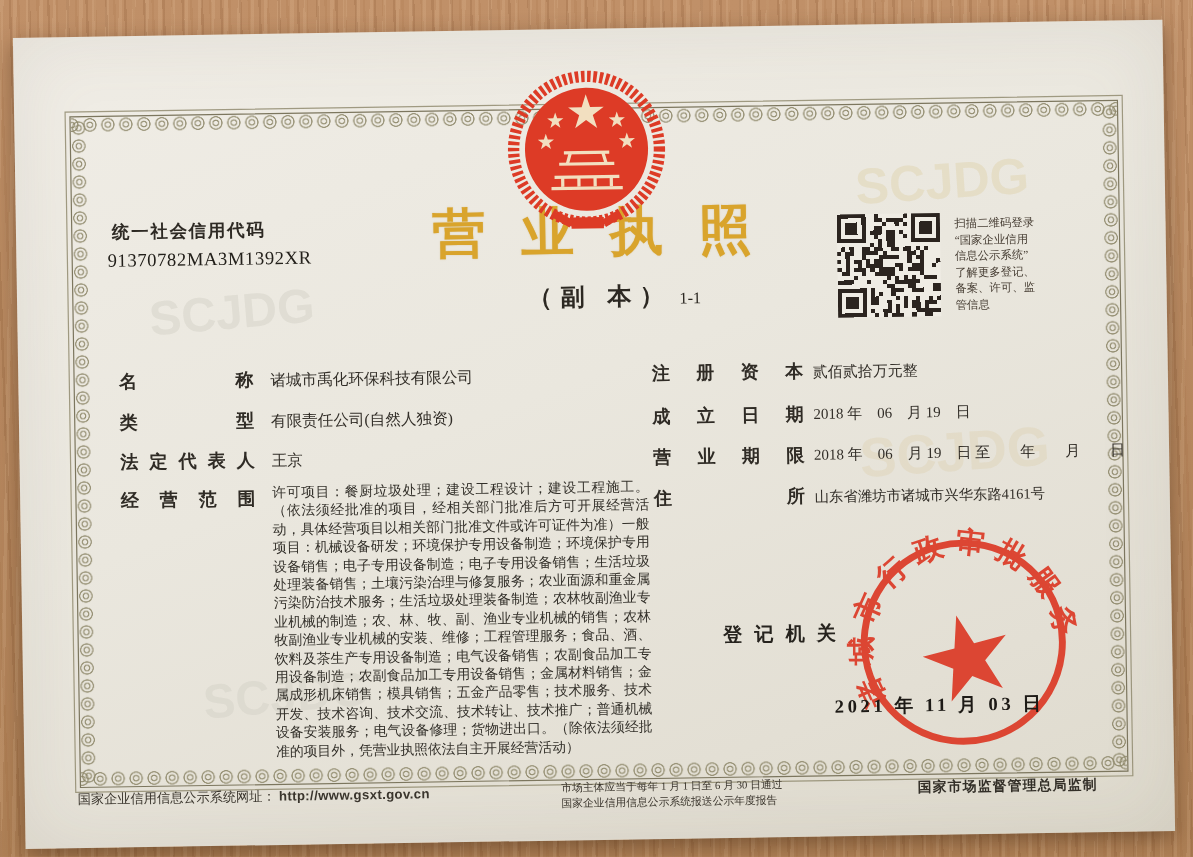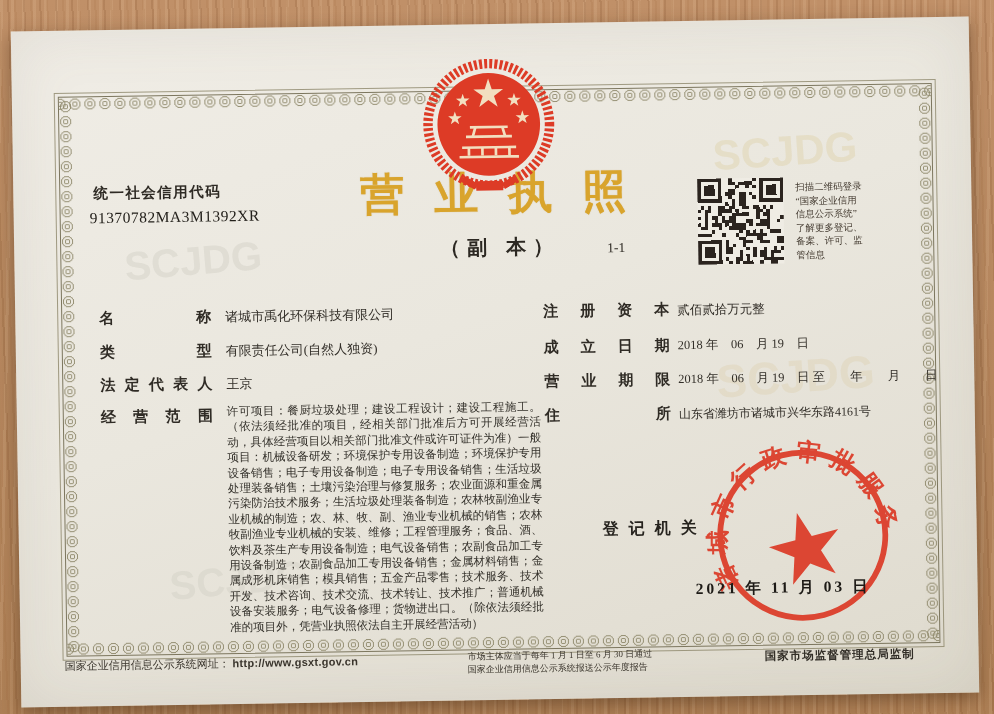--- a/index.html
+++ b/index.html
@@ -37,21 +37,21 @@
   .value{color:#322e28;font-size:13px;}
   .watermark{position:absolute;font-family:"Liberation Sans","DejaVu Sans",sans-serif;font-weight:bold;pointer-events:none;}
 
   .credit-label{left:80px;top:154px;font-size:14.5px;letter-spacing:1.5px;color:#2e2a24;font-weight:600;}
   .credit-code{left:76px;top:179px;font-size:15.5px;letter-spacing:.5px;color:#23201b;}
 
   .title-wrap{left:290px;top:140px;width:380px;text-align:center;}
   .title-text{font-size:44px;font-weight:bold;color:#d9a42c;letter-spacing:30px;margin-right:-30px;
     text-shadow:0 0 1px rgba(190,140,30,.5);}
   .copy-label{left:426px;top:210px;font-size:20px;font-weight:bold;letter-spacing:7px;color:#2c2822;}
-  .page-no{left:552px;top:218px;font-size:13.5px;color:#2c2822;margin-left:41px;}
+  .page-no{left:552px;top:218px;font-size:13.5px;color:#2c2822;}
 
   .qr-box{left:684px;top:158px;width:86px;height:86px;background:#efece4;}
   .qr-box svg{width:100%;height:100%;fill:#2b241f;}
   .qr-caption{left:782px;top:162px;width:96px;font-size:9.5px;line-height:13.5px;color:#453c32;white-space:pre-line;}
 
   .scope-text{left:210px;top:376px;width:314px;font-size:11.5px;line-height:15.4px;color:#33302a;
     text-align:justify;}
   .reg-label{left:584px;top:497px;font-size:16px;font-weight:600;letter-spacing:10px;color:#26231e;}
   .reg-date{left:676px;top:558px;font-size:15.5px;font-weight:600;letter-spacing:3px;color:#1d1a16;}
 

